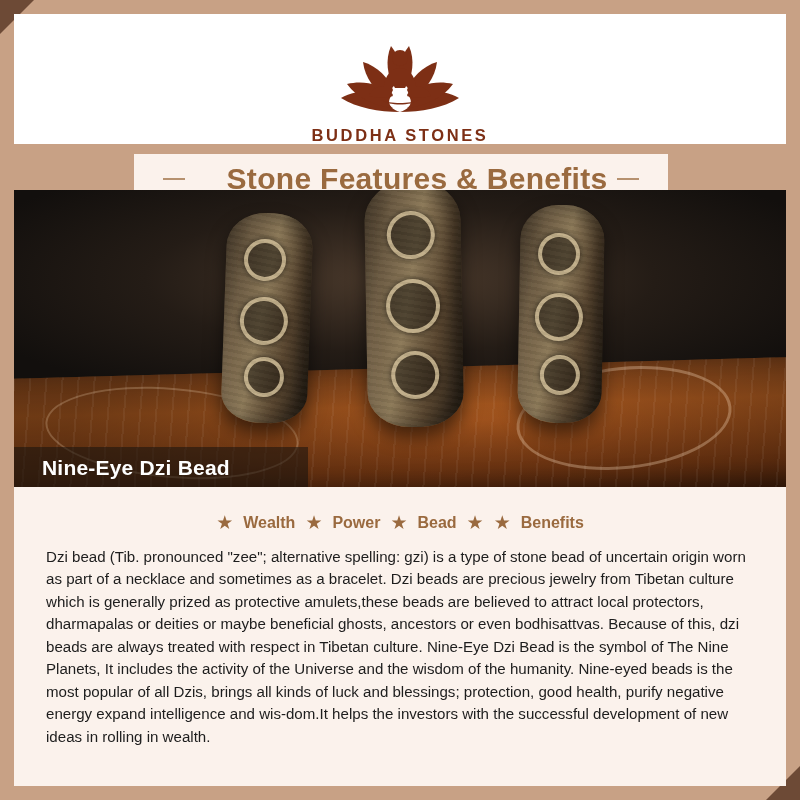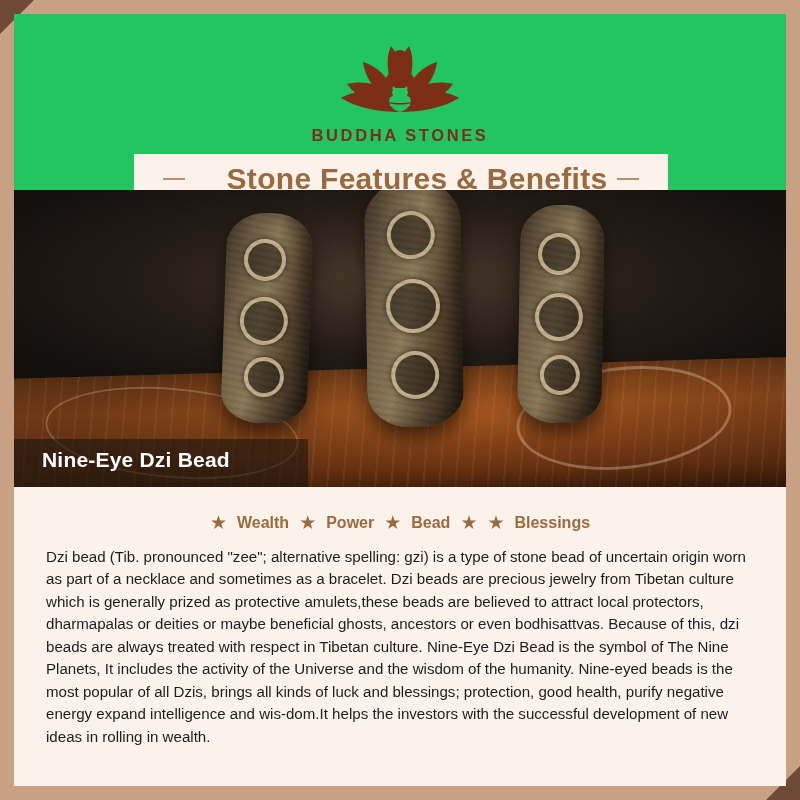--- a/index.html
+++ b/index.html
@@ -36,22 +36,22 @@
     border-bottom: 34px solid #6d4a36;
     border-left: 34px solid transparent;
   }
 
   
   .header {
     position: absolute;
     left: 14px;
     top: 14px;
     width: 772px;
-    height: 176px;
-    background: #22c55e;
+    height: 130px;
+    background: #ffffff;
   }
   .logo-wrap {
     position: absolute;
     left: 0;
     top: 14px;
     width: 772px;
     text-align: center;
   }
   .logo-mark {
     display: block;
@@ -193,21 +193,21 @@
     width: 84px;
     height: 218px;
     transform: rotate(1deg);
   }
 
   .hero-caption {
     position: absolute;
     left: 0;
     bottom: 0;
     min-width: 246px;
-    padding: 9px 20px 15px 28px;
+    padding: 9px 20px 7px 28px;
     background: rgba(22,18,15,.55);
     color: #ffffff;
     font-size: 21px;
     font-weight: bold;
     letter-spacing: .2px;
     font-family: "Liberation Sans", sans-serif;
   }
 
   
   .panel {
@@ -317,21 +317,21 @@
 
     <div class="benefits">
       <span class="star">★</span>
       <span class="benefit">Wealth</span>
       <span class="star">★</span>
       <span class="benefit">Power</span>
       <span class="star">★</span>
       <span class="benefit">Bead</span>
       <span class="star">★</span>
       <span class="star">★</span>
-      <span class="benefit">Blessings</span>
+      <span class="benefit">Benefits</span>
     </div>
 
     <div class="body-copy">
       <p>Dzi bead (Tib. pronounced "zee"; alternative spelling: gzi) is a type of stone bead of uncertain origin worn as part of a necklace and sometimes as a bracelet. Dzi beads are precious jewelry from Tibetan culture which is generally prized as protective amulets,these beads are believed to attract local protectors, dharmapalas or deities or maybe beneficial ghosts, ancestors or even bodhisattvas. Because of this, dzi beads are always treated with respect in Tibetan culture. Nine-Eye Dzi Bead is the symbol of The Nine Planets, It includes the activity of the Universe and the wisdom of the humanity. Nine-eyed beads is the most popular of all Dzis, brings all kinds of luck and blessings; protection, good health, purify negative energy expand intelligence and wis-dom.It helps the investors with the successful development of new ideas in rolling in wealth.</p>
     </div>
   </div>
 
 </div>
 
 </body></html>

